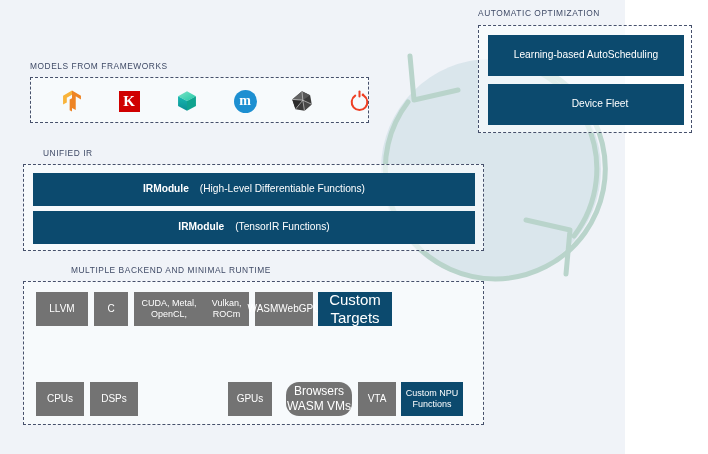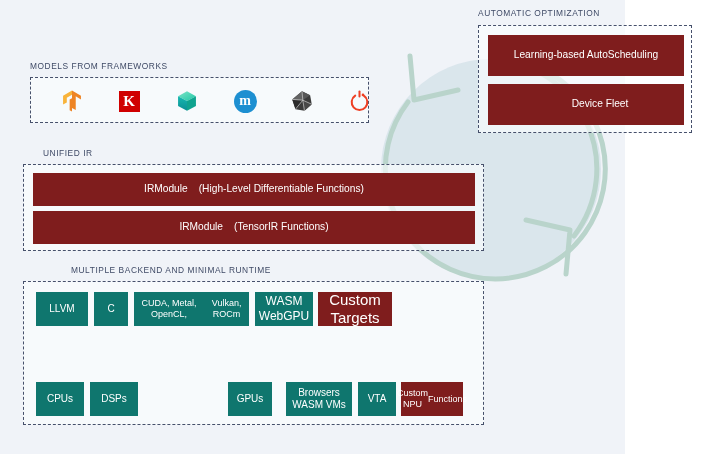--- a/index.html
+++ b/index.html
@@ -46,29 +46,29 @@
   .node{
     position:absolute;
     box-sizing:border-box;
     display:flex;
     align-items:center;
     justify-content:center;
     text-align:center;
     color:#ffffff;
     line-height:1.22;
   }
-  .blue{background:#0f766e;}
-  .purple{background:#7f1d1d;}
+  .blue{background:#737373;}
+  .purple{background:#0c4a6e;}
 
   
   .irrow{
     font-size:10.2px;
     color:#ffffff;
   }
-  .irrow .nm{font-weight:400;}
+  .irrow .nm{font-weight:700;}
   .irrow .ds{font-weight:400;margin-left:11px;}
 
   
   .logo{
     position:absolute;
     display:flex;align-items:center;justify-content:center;
   }
 
   .rt-title{font-size:10.6px;font-weight:700;}
   .rt-sub{font-size:9.6px;font-weight:400;margin-top:1px;}
@@ -183,44 +183,44 @@
     <div class="node blue" style="left:12px;top:10px;width:52px;height:34px;font-size:10px;">
       <span>LLVM</span>
     </div>
     <div class="node blue" style="left:70px;top:10px;width:34px;height:34px;font-size:10px;">
       <span>C</span>
     </div>
     <div class="node blue" style="left:110px;top:10px;width:115px;height:34px;font-size:9px;">
       <span>CUDA, Metal, OpenCL,</span>
       <span>Vulkan, ROCm</span>
     </div>
-    <div class="node blue" style="left:231px;top:10px;width:58px;height:34px;font-size:12px;flex-direction:column;">
+    <div class="node blue" style="left:231px;top:10px;width:58px;height:34px;font-size:10px;flex-direction:row;">
       <span>WASM</span>
       <span>WebGPU</span>
     </div>
     <div class="node purple" style="left:294px;top:10px;width:74px;height:34px;font-size:15px;">
       <span>Custom Targets</span>
     </div>
 
 
     <div class="node blue" style="left:12px;top:100px;width:48px;height:34px;font-size:10px;">
       <span>CPUs</span>
     </div>
     <div class="node blue" style="left:66px;top:100px;width:48px;height:34px;font-size:10px;">
       <span>DSPs</span>
     </div>
     <div class="node blue" style="left:204px;top:100px;width:44px;height:34px;font-size:10px;">
       <span>GPUs</span>
     </div>
-    <div class="node blue" style="left:262px;top:100px;width:66px;height:34px;font-size:10px;flex-direction:column;">
+    <div class="node blue" style="left:262px;top:100px;width:66px;height:34px;font-size:12px;flex-direction:column;border-radius:13px;">
       <span>Browsers</span>
       <span>WASM VMs</span>
     </div>
     <div class="node blue" style="left:334px;top:100px;width:38px;height:34px;font-size:10px;">
       <span>VTA</span>
     </div>
-    <div class="node purple" style="left:377px;top:100px;width:62px;height:34px;font-size:9px;">
+    <div class="node purple" style="left:377px;top:100px;width:62px;height:34px;font-size:9px;flex-direction:column;">
       <span>Custom NPU</span>
       <span>Functions</span>
     </div>
   </div>
 
 </div>
 
 </body></html>

